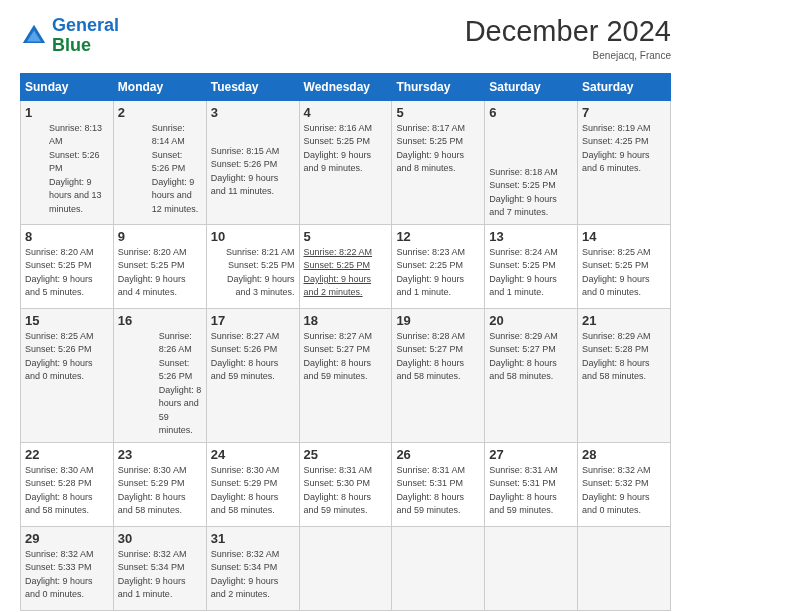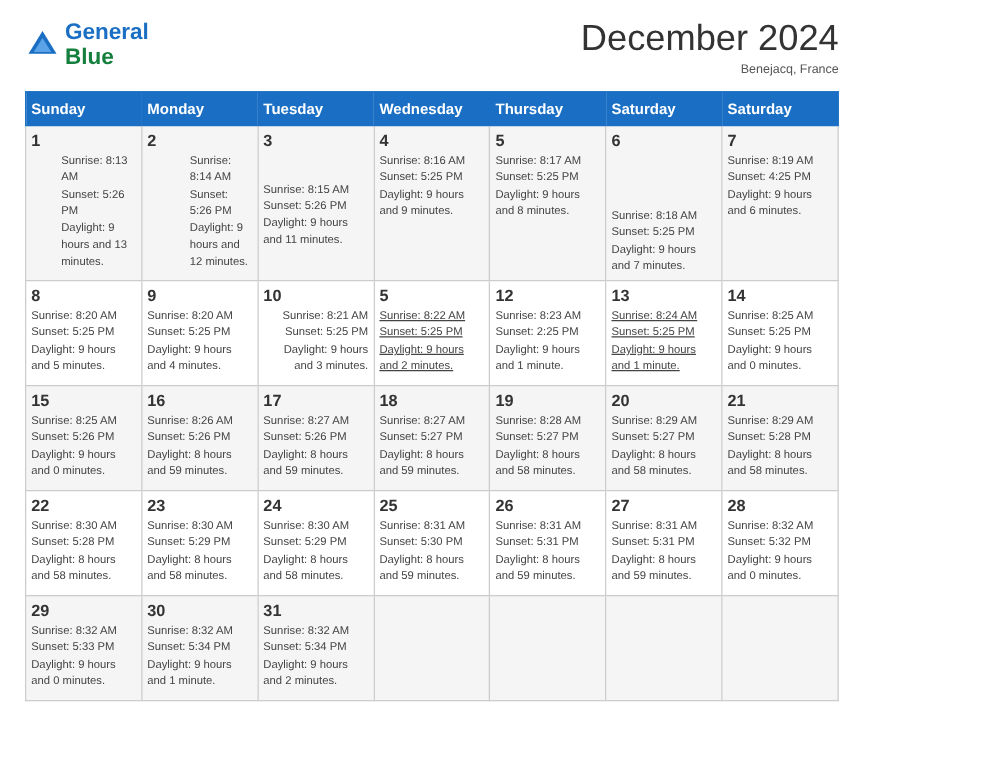--- a/index.html
+++ b/index.html
@@ -203,41 +203,41 @@
 Daylight: 9 hours and 2 minutes.</div>
           </td>
           <td>
             <span class="day-num">12</span>
             <div class="day-info" style="white-space: pre-line;">Sunrise: 8:23 AM
 Sunset: 2:25 PM
 Daylight: 9 hours and 1 minute.</div>
           </td>
           <td>
             <span class="day-num">13</span>
-            <div class="day-info" style="white-space: pre-line; text-decoration: underline;">Sunrise: 8:24 AM
+            <div class="day-info" style="white-space: pre-line;">Sunrise: 8:24 AM
 Sunset: 5:25 PM
 Daylight: 9 hours and 1 minute.</div>
           </td>
           <td>
             <span class="day-num">14</span>
             <div class="day-info" style="white-space: pre-line;">Sunrise: 8:25 AM
 Sunset: 5:25 PM
 Daylight: 9 hours and 0 minutes.</div>
           </td>
         </tr>
         <tr>
           <td>
             <span class="day-num">15</span>
             <div class="day-info" style="white-space: pre-line;">Sunrise: 8:25 AM
 Sunset: 5:26 PM
 Daylight: 9 hours and 0 minutes.</div>
           </td>
           <td>
             <span class="day-num">16</span>
-            <div class="day-info" style="white-space: pre-line;">Sunrise: 8:26 AM
+            <div class="day-info" style="white-space: pre-line; margin-left: 41px;">Sunrise: 8:26 AM
 Sunset: 5:26 PM
 Daylight: 8 hours and 59 minutes.</div>
           </td>
           <td>
             <span class="day-num">17</span>
             <div class="day-info" style="white-space: pre-line;">Sunrise: 8:27 AM
 Sunset: 5:26 PM
 Daylight: 8 hours and 59 minutes.</div>
           </td>
           <td>

